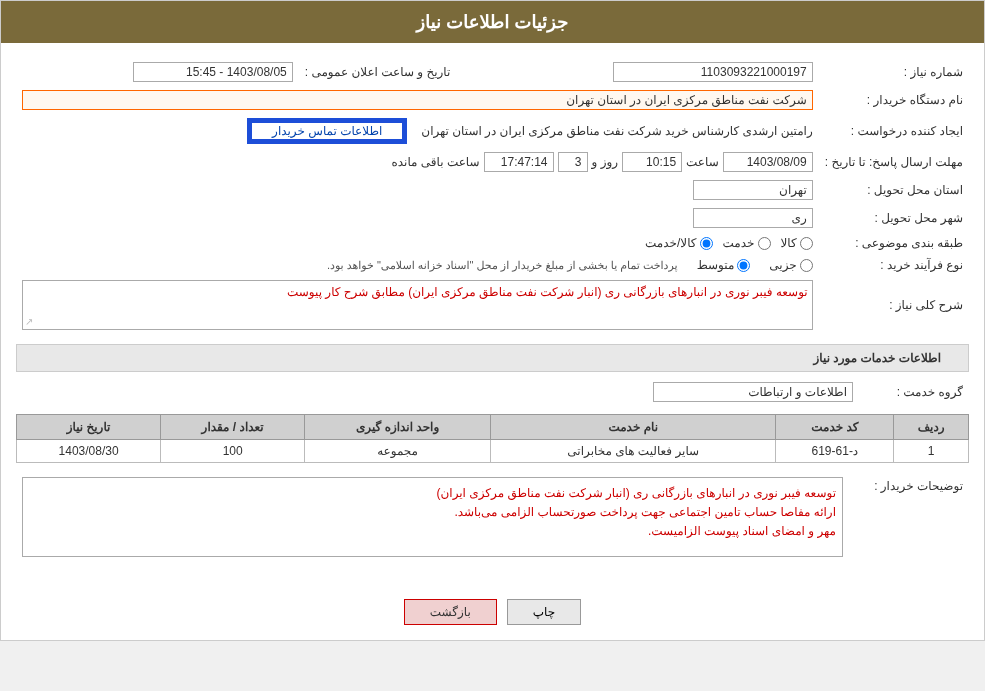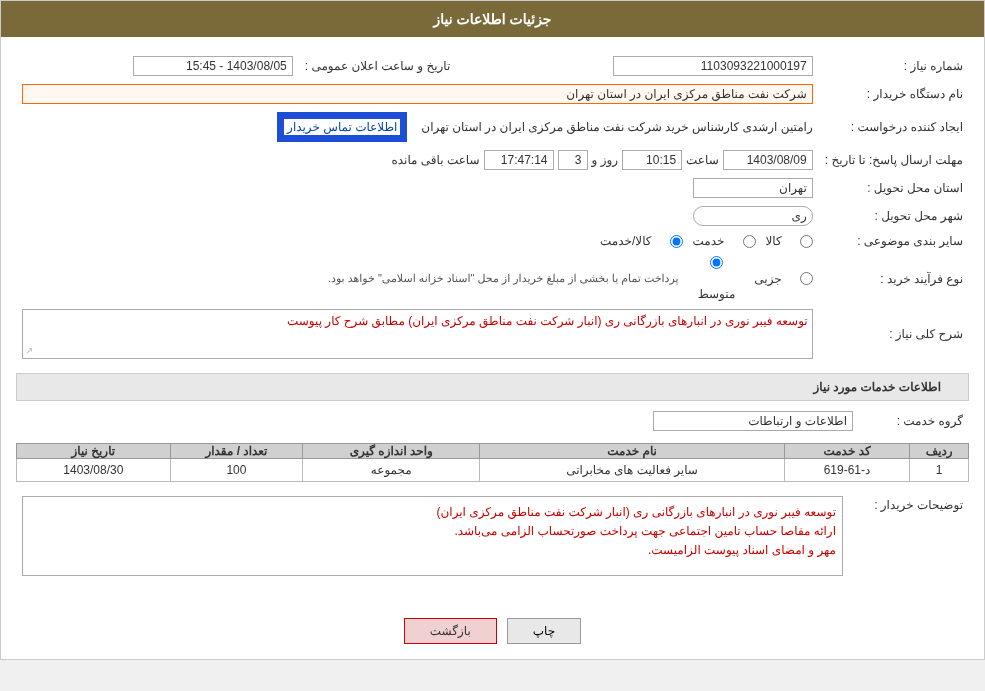--- a/index.html
+++ b/index.html
@@ -14,21 +14,21 @@
       max-width: 985px;
       margin: 0 auto;
       background: #fff;
       border: 1px solid #ccc;
     }
     .header-bar {
       background: #7a6a3a;
       color: #fff;
       text-align: center;
       padding: 10px;
-      font-size: 14px;
+      font-size: 18px;
       font-weight: bold;
     }
     .content {
       padding: 15px;
     }
     .info-table {
       width: 100%;
       border-collapse: collapse;
       margin-bottom: 8px;
     }
@@ -74,34 +74,35 @@
       margin: 10px 0 6px 0;
     }
     .radio-group {
       display: flex;
       gap: 10px;
       align-items: center;
     }
     .radio-item {
       display: flex;
       align-items: center;
-      gap: 18px;
+      gap: 3px;
     }
     .note-text {
       color: #555;
       font-size: 11px;
     }
     .services-table {
       width: 100%;
       border-collapse: collapse;
       margin-top: 6px;
     }
     .services-table th {
       background: #d0d0d0;
       border: 1px solid #999;
+      padding: 5px;
       text-align: center;
       font-weight: bold;
     }
     .services-table td {
       border: 1px solid #bbb;
       padding: 4px 6px;
       text-align: center;
     }
     .buyer-notes-box {
       border: 1px solid #aaa;
@@ -171,21 +172,21 @@
         <td class="value-cell" colspan="3">
           <span class="highlight-box-full">شرکت نفت مناطق مرکزی ایران در استان تهران</span>
         </td>
       </tr>
 
       <tr>
         <td class="label-cell colon-label">ایجاد کننده درخواست :</td>
         <td class="value-cell" colspan="3">
           <div class="inner-row">
             <span>رامتین ارشدی کارشناس خرید شرکت نفت مناطق مرکزی ایران در استان تهران</span>
-            <span class="link-text" style="margin-right:10px; border:7px solid #1d4ed8; padding:1px 3px;">اطلاعات تماس خریدار</span>
+            <span class="link-text" style="margin-right:10px; border:5px solid #1d4ed8; padding:1px 20px;">اطلاعات تماس خریدار</span>
           </div>
         </td>
       </tr>
 
       <tr>
         <td class="label-cell colon-label">مهلت ارسال پاسخ: تا تاریخ :</td>
         <td class="value-cell" colspan="3">
           <div class="inner-row">
             <span class="input-box" style="min-width:90px; display:inline-block;">1403/08/09</span>
             <span>ساعت</span>
@@ -201,26 +202,26 @@
       <tr>
         <td class="label-cell colon-label">استان محل تحویل :</td>
         <td class="value-cell" colspan="3">
           <span class="input-box" style="min-width:120px; display:inline-block;">تهران</span>
         </td>
       </tr>
 
       <tr>
         <td class="label-cell colon-label">شهر محل تحویل :</td>
         <td class="value-cell" colspan="3">
-          <span class="input-box" style="min-width:120px; display:inline-block;border-radius:10px;">ری</span>
-        </td>
-      </tr>
-
-      <tr>
-        <td class="label-cell colon-label">سایر بندی موضوعی :</td>
+          <span class="input-box" style="min-width:120px; display:inline-block;">ری</span>
+        </td>
+      </tr>
+
+      <tr>
+        <td class="label-cell colon-label">طبقه بندی موضوعی :</td>
         <td class="value-cell" colspan="3">
           <div class="radio-group">
             <div class="radio-item">
               <input type="radio" name="category" style="">
               <span>کالا</span>
             </div>
             <div class="radio-item">
               <input type="radio" name="category" style="">
               <span>خدمت</span>
             </div>
@@ -233,21 +234,21 @@
       </tr>
 
       <tr>
         <td class="label-cell colon-label">نوع فرآیند خرید :</td>
         <td class="value-cell" colspan="3">
           <div class="inner-row">
             <div class="radio-item">
               <input type="radio" name="process" style="">
               <span>جزیی</span>
             </div>
-            <div class="radio-item" style="margin-right:15px;flex-direction:column;">
+            <div class="radio-item" style="margin-right:15px;">
               <input type="radio" name="process" checked="" style="">
               <span>متوسط</span>
             </div>
             <span class="note-text" style="margin-right:15px;">پرداخت تمام یا بخشی از مبلغ خریدار از محل "اسناد خزانه اسلامی" خواهد بود.</span>
           </div>
         </td>
       </tr>
 
       <tr>
         <td class="label-cell colon-label">شرح کلی نیاز :</td>

